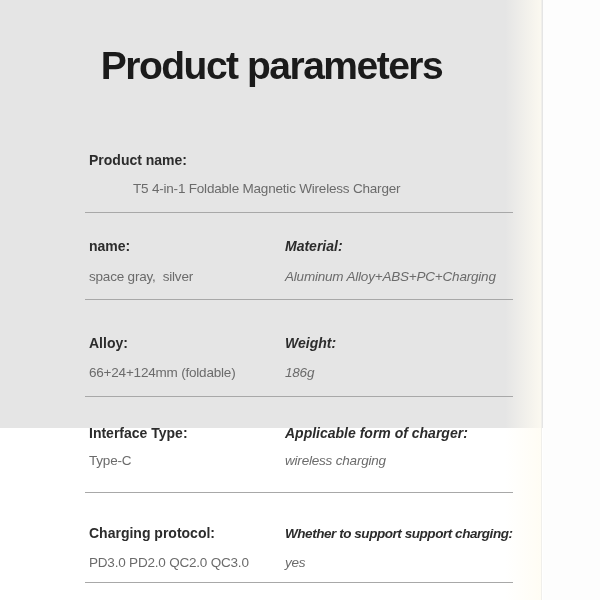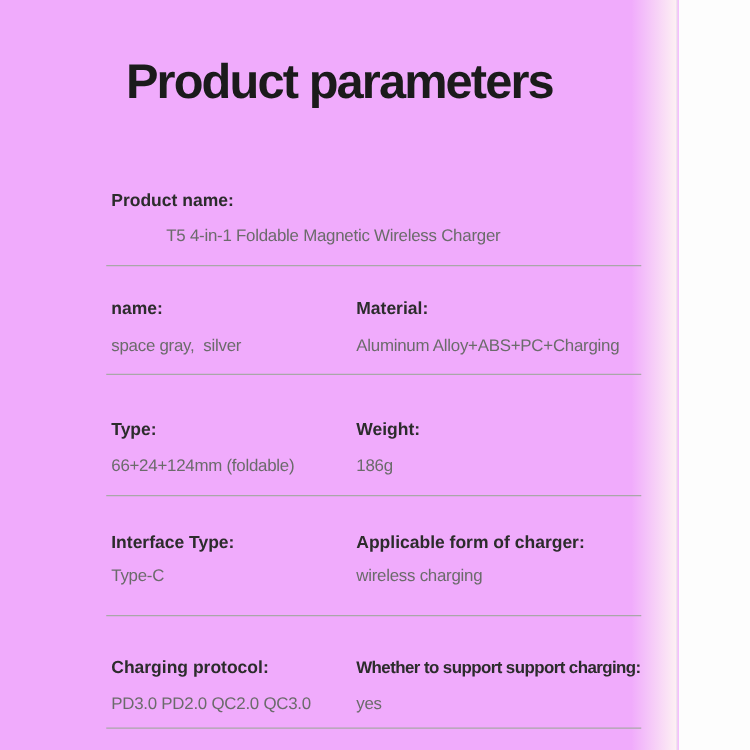--- a/index.html
+++ b/index.html
@@ -6,22 +6,22 @@
   html, body { width: 600px; height: 600px; }
   body {
     font-family: "Liberation Sans", "DejaVu Sans", sans-serif;
     background: #ffffff;
     position: relative;
     overflow: hidden;
   }
   .canvas {
     position: absolute;
     left: 0; top: 0;
-    width: 600px; height: 600px;
-    background: #f0abfc;
+    width: 600px; height: 428px;
+    background: #e5e5e5;
   }
   
   .edge-band {
     position: absolute;
     top: 0;
     left: 505px;
     width: 37px;
     height: 600px;
     background: linear-gradient(to right, rgba(255,252,242,0), rgba(255,252,242,0.85));
     border-right: 1px solid #f0efeb;
@@ -74,21 +74,21 @@
     letter-spacing: -0.45px;
   }
   .divider {
     position: absolute;
     left: 85px;
     width: 428px;
     height: 1px;
     background: #a8a8a8;
   }
   .col-left  { left: 89px; text-align: center; }
-  .col-right { left: 285px; }
+  .col-right { left: 285px; font-style: italic; }
 </style>
 </head>
 <body>
 
 <div class="canvas">
 
   <div class="edge-band"></div>
   <div class="right-strip"></div>
 
   <h1 class="page-title">Product parameters</h1>
@@ -101,21 +101,21 @@
 
   <div class="section">
     <div class="spec-label col-left" style="top:237px">name:</div>
     <div class="spec-value col-left" style="top:268px">space gray,  silver</div>
     <div class="spec-label col-right" style="top:237px">Material:</div>
     <div class="spec-value col-right" style="top:268px">Aluminum Alloy+ABS+PC+Charging</div>
     <div class="divider" style="top:299px"></div>
   </div>
 
   <div class="section">
-    <div class="spec-label col-left" style="top:334px">Type:</div>
+    <div class="spec-label col-left" style="top:334px">Alloy:</div>
     <div class="spec-value col-left" style="top:364px">66+24+124mm (foldable)</div>
     <div class="spec-label col-right" style="top:334px">Weight:</div>
     <div class="spec-value col-right" style="top:364px">186g</div>
     <div class="divider" style="top:396px"></div>
   </div>
 
   <div class="section">
     <div class="spec-label col-left" style="top:424px">Interface Type:</div>
     <div class="spec-value col-left" style="top:452px">Type-C</div>
     <div class="spec-label col-right" style="top:424px">Applicable form of charger:</div>

